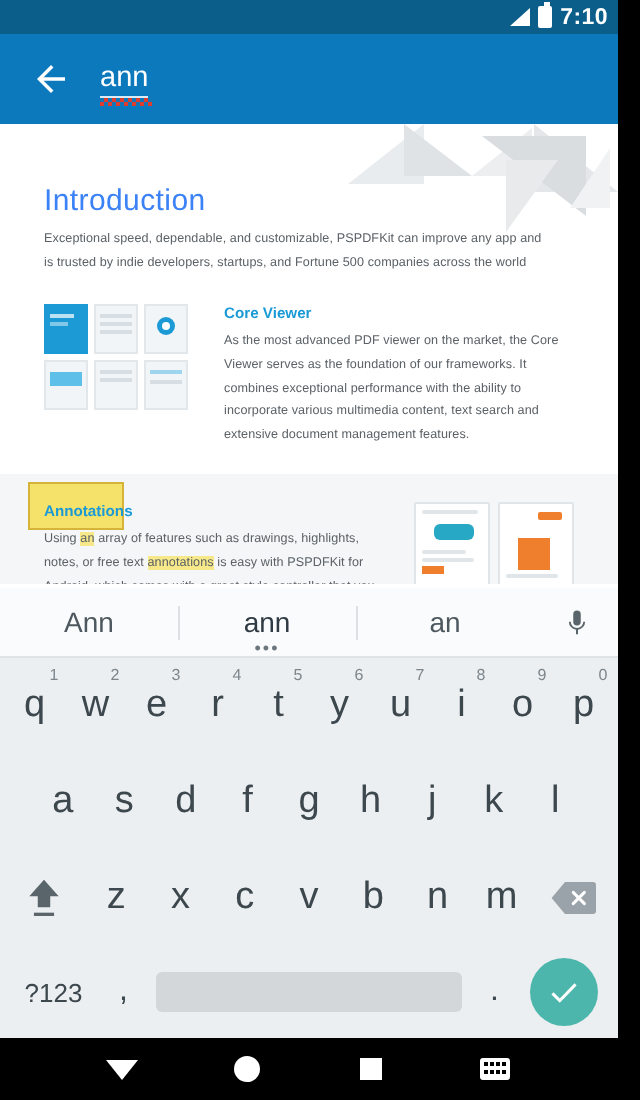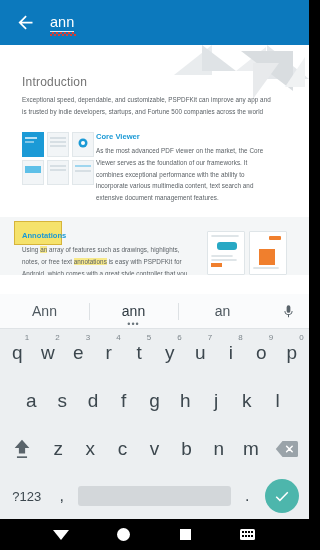--- a/index.html
+++ b/index.html
@@ -44,24 +44,24 @@
   }
   .nav-group { display:flex; align-items:center; gap:7px; flex:0 0 auto; }
   .nav-arrow { width:18px; height:24px; display:flex; align-items:center; justify-content:center; cursor:pointer; }
   .page-count { color:#cfe6f4; font-size:11px; font-style:italic; white-space:nowrap; }
 
   
   .doc { position:relative; height:230px; background:#fff; overflow:hidden; }
   .deco { position:absolute; top:0; right:0; width:135px; height:66px; overflow:hidden; pointer-events:none; }
   .poly { position:absolute; width:0; height:0; }
   .doc-inner { position:relative; padding:30px 16px 0 22px; }
-  .h1 { color:#737373; font-size:12px; font-weight:normal; letter-spacing:.2px; margin-bottom:5px; }
+  .h1 { color:#3b82f6; font-size:15px; font-weight:normal; letter-spacing:.2px; margin-bottom:5px; }
   .body-txt { color:#5b6166; font-size:6.3px; line-height:1.85; letter-spacing:.05px; }
 
-  .section { display:flex; gap:0; margin-top:15px; }
+  .section { display:flex; gap:16px; margin-top:15px; }
   .thumbgrid { flex:0 0 auto; width:74px; display:grid; grid-template-columns:repeat(3,22px); grid-auto-rows:25px; gap:3px; }
   .thumb { background:#f2f5f7; border:.6px solid #e1e7ea; position:relative; overflow:hidden; }
   .thumb .bar { position:absolute; left:2px; right:2px; height:2px; background:#d7dfe4; }
   .thumb.blue { background:#1b9ad6; border-color:#1b9ad6; }
   .thumb .dot { position:absolute; left:50%; top:42%; transform:translate(-50%,-50%); width:9px; height:9px; border-radius:50%; background:#1b9ad6; }
   .thumb .dot.w { background:#fff; width:4px; height:4px; }
   .sec-body { flex:1 1 auto; }
   .h2 { color:#1b9ad6; font-size:7.6px; font-weight:bold; margin-bottom:4px; }
 
   .annot-band { background:#f4f6f7; margin-top:14px; padding:14px 16px 12px 22px; display:flex; gap:8px; position:relative; }
@@ -139,20 +139,27 @@
       linear-gradient(#000,#000) 3px 4px/2px 2px no-repeat,
       linear-gradient(#000,#000) 6px 4px/2px 2px no-repeat,
       linear-gradient(#000,#000) 9px 4px/2px 2px no-repeat;
   }
 </style>
 </head>
 <body>
 
 <div class="device">
 
+  <div class="statusbar">
+    <span class="sb-signal">
+        <span class="tri"></span>
+      </span>
+    <span class="sb-batt"></span>
+    <span class="sb-time">7:10</span>
+  </div>
 
   <div class="appbar">
     <div class="back-btn">
       <svg width="21" height="21" viewBox="0 0 24 24">
         <path d="M20 11H7.8l5.6-5.6L12 4l-8 8 8 8 1.4-1.4L7.8 13H20z" fill="#fff"></path>
       </svg>
     </div>
     <div class="search-wrap">
       <span class="search-val" placeholder="Search">ann</span>
       <span class="squiggle" style="left:10px;width:26px;"></span>

